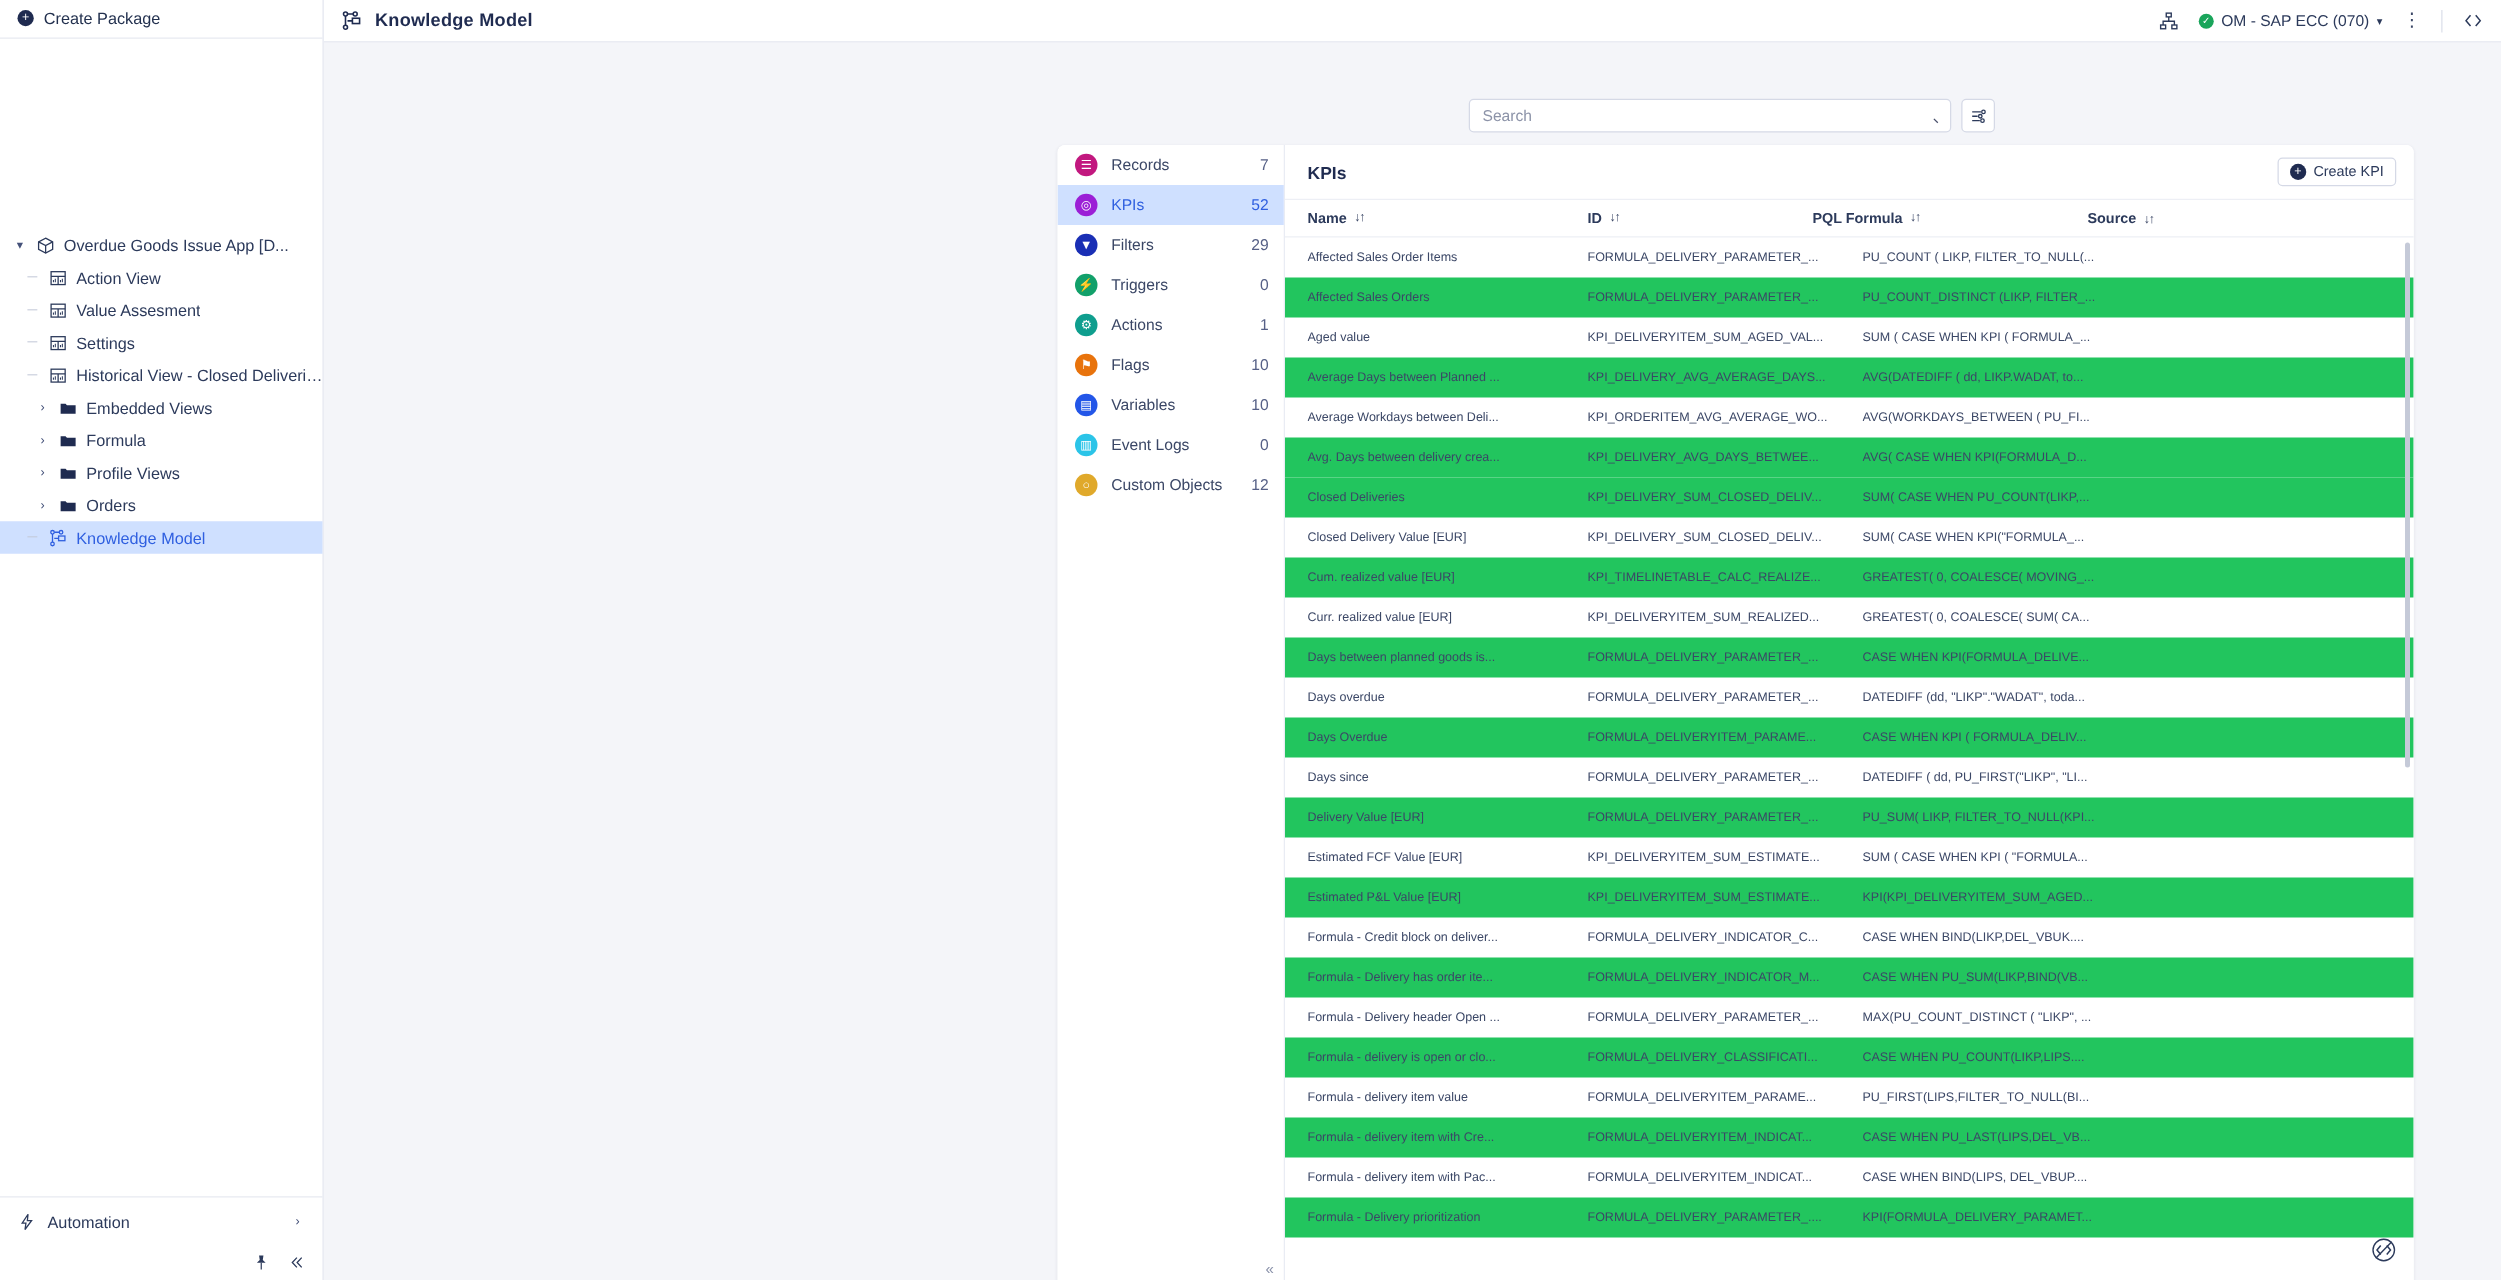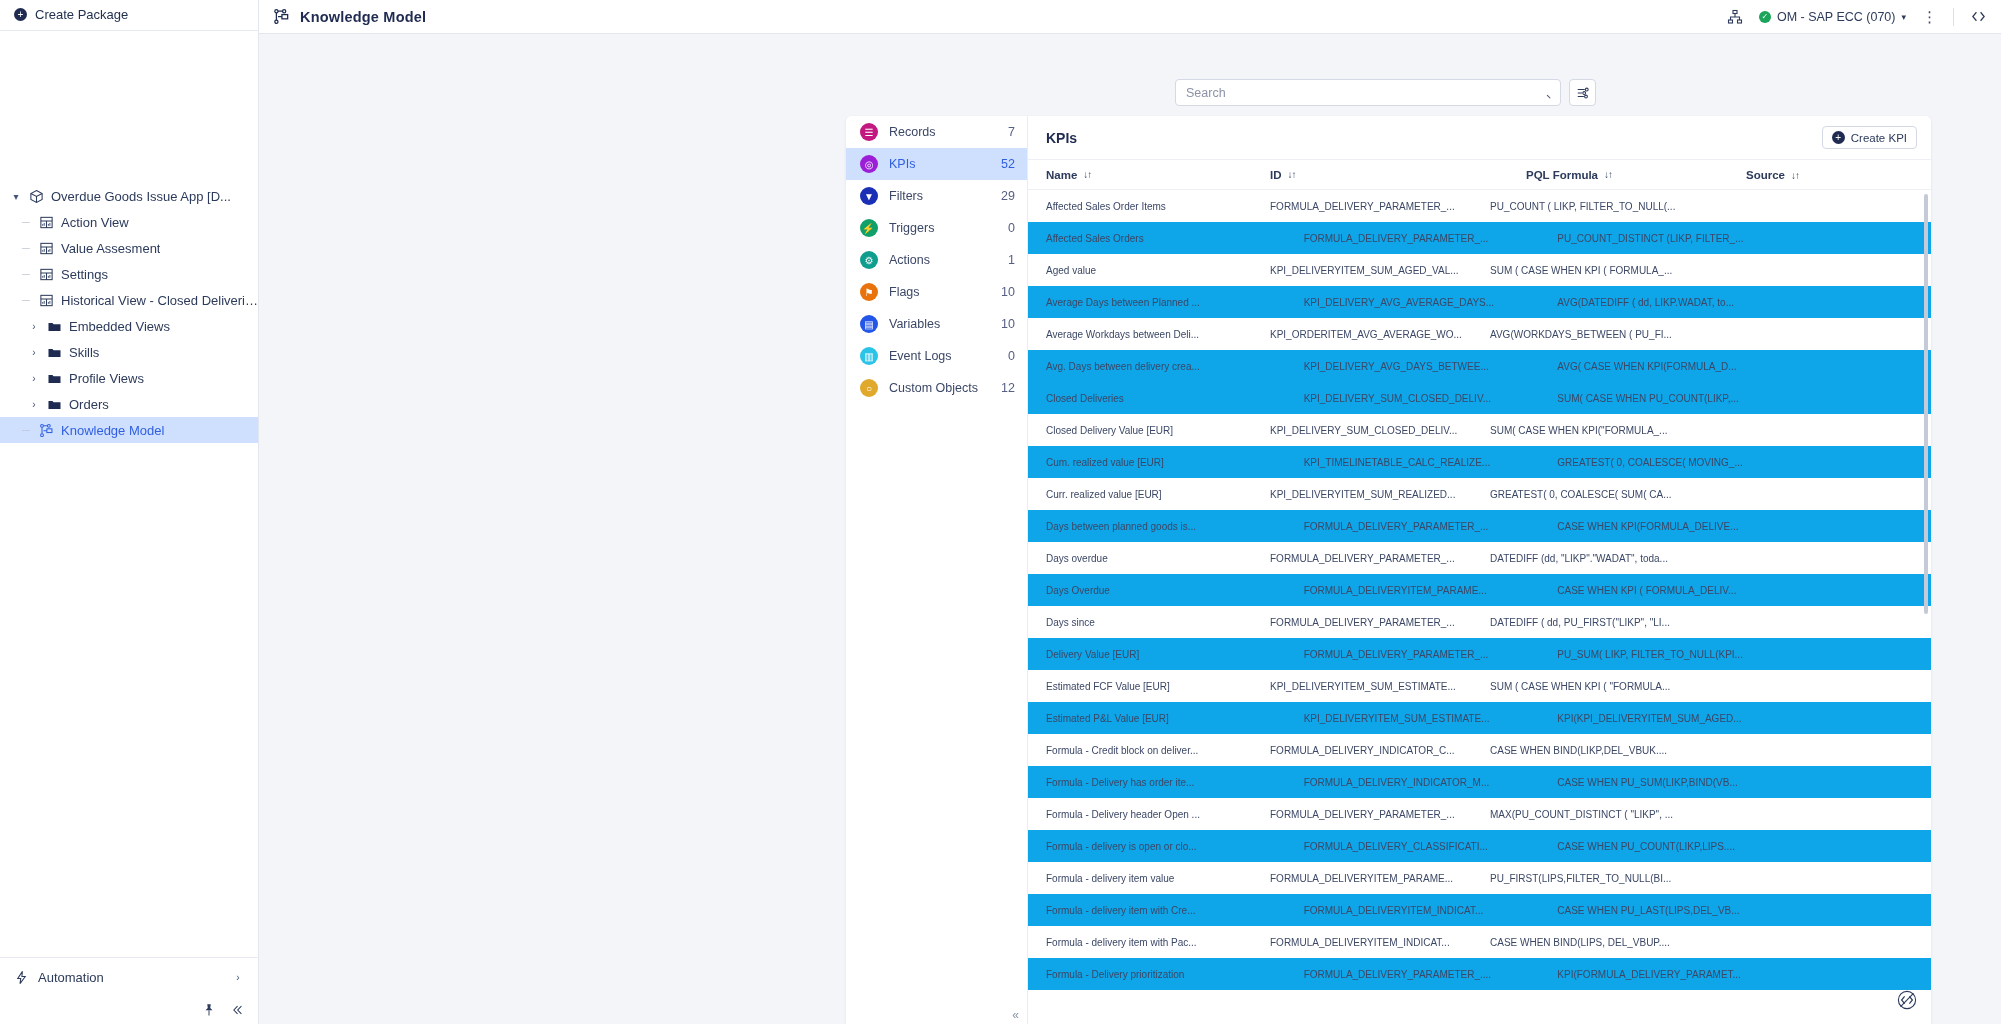--- a/index.html
+++ b/index.html
@@ -151,31 +151,31 @@
     margin-left: auto; height: 23px; display: flex; align-items: center; gap: 6px;
     border: 1px solid #d5d9e6; border-radius: 4px; background: #fff;
     padding: 0 9px; font-size: 11.5px; color: #2c3a5b; cursor: pointer;
   }
   .cols {
     height: 30px; display: flex; align-items: center;
     padding-left: 18px; font-size: 11.5px; color: #2c3a5b; font-weight: bold;
     border-bottom: 1px solid #edeff5;
   }
   .col-name { width: 224px; display: flex; align-items: center; gap: 6px; }
-  .col-id   { width: 256px; display: flex; align-items: center; gap: 6px; }
+  .col-id   { width: 180px; display: flex; align-items: center; gap: 6px; }
   .col-pql  { width: 220px; display: flex; align-items: flex-start; gap: 6px; }
   .col-src  { width: 120px; display: flex; align-items: flex-end; gap: 6px; }
   .sort-gl { font-size: 10px; color: #3b4766; letter-spacing: -1px; }
 
   .rows { flex: 1; overflow: hidden; position: relative; }
   .row {
     height: 32px; display: flex; align-items: center;
     padding-left: 18px; font-size: 10px; color: #3b4766;
   }
-  .row.alt { background: #0ea5e9; justify-content: space-between; }
+  .row.alt { background: #22c55e; }
   .cell { white-space: nowrap; overflow: hidden; text-overflow: clip; padding-right: 10px; }
   .cell-name { width: 224px; }
   .cell-id   { width: 220px; }
   .cell-pql  { width: 220px; }
   .cell-src  { width: 120px; }
 
   .vscroll {
     position: absolute; right: 3px; top: 4px; width: 4px; height: 420px;
     background: #c5cad8; border-radius: 3px;
   }
@@ -255,21 +255,21 @@
           <path d="M1.6 4.2h4.2l1.2 1.4h7.4v7.2H1.6z" fill="#1f2b50"></path>
         </svg>
         <span class="tree-label">Embedded Views</span>
       </div>
 
       <div class="tree-row indent-2">
         <span class="chev">›</span>
         <svg class="icon-box" viewBox="0 0 16 16">
           <path d="M1.6 4.2h4.2l1.2 1.4h7.4v7.2H1.6z" fill="#1f2b50"></path>
         </svg>
-        <span class="tree-label">Skills</span>
+        <span class="tree-label">Formula</span>
       </div>
 
       <div class="tree-row indent-2">
         <span class="chev">›</span>
         <svg class="icon-box" viewBox="0 0 16 16">
           <path d="M1.6 4.2h4.2l1.2 1.4h7.4v7.2H1.6z" fill="#1f2b50"></path>
         </svg>
         <span class="tree-label">Profile Views</span>
       </div>
 

